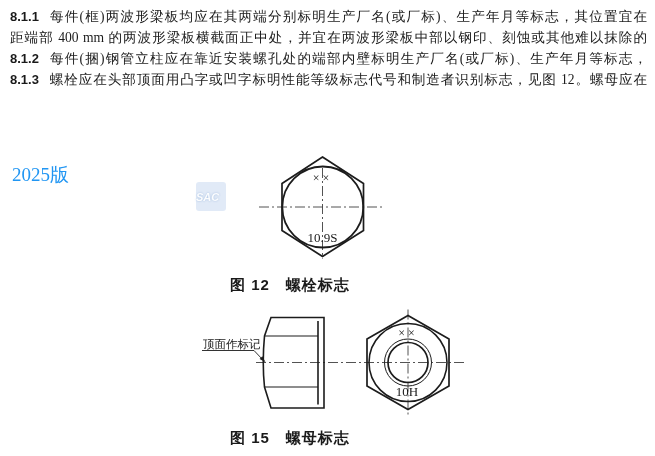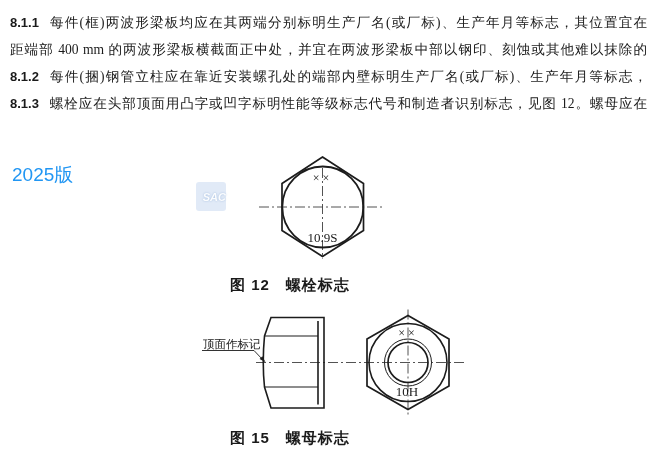--- a/index.html
+++ b/index.html
@@ -10,41 +10,41 @@
     overflow:hidden;
     font-family:"Liberation Serif", serif;
     color:#1a1a1a;
   }
   
   .body-text{
     position:absolute;left:10px;top:6px;width:637px;
     font-size:13.6px;line-height:21px;
     color:#1a1a1a;
   }
-  .line{width:637px;margin-top:6px;}
+  .line{width:637px;}
   .jfull{text-align:justify;text-align-last:justify;}
   .num{
     font-weight:bold;
     font-family:"Liberation Sans", sans-serif;
     font-size:13px;
     padding-right:10px;
   }
   
   .edition{
     position:absolute;left:12px;top:162px;
-    font-family:Liberation Sans, sans-serif;
+    font-family:Liberation Serif, serif;
     font-size:19px;font-weight:400;
     color:#2196f3;
   }
   
   .watermark{
     position:absolute;left:196px;top:182px;width:30px;height:29px;
     background:rgba(176,200,233,0.38);
     border-radius:3px;
-    display:flex;align-items:center;justify-content:flex-end;
+    display:flex;align-items:center;justify-content:flex-start;
   }
   .watermark span{
     font-family:"Liberation Sans", sans-serif;
     font-style:italic;font-weight:bold;font-size:11px;
     color:rgba(255,255,255,0.95);
     text-shadow:0 0 2px rgba(150,180,220,0.9);
   }
   
   .fig-svg{position:absolute;}
   .fig12{left:225px;top:153px;}

